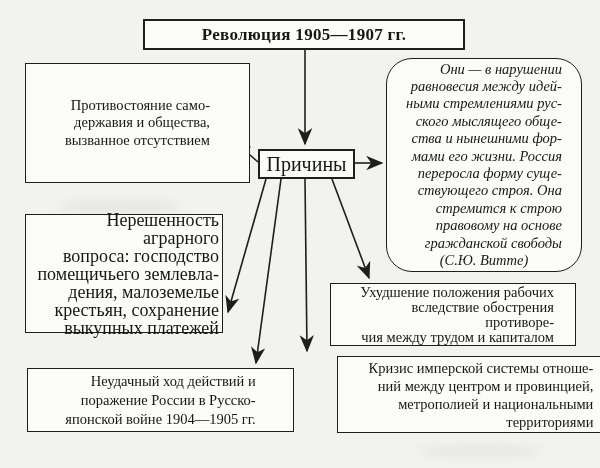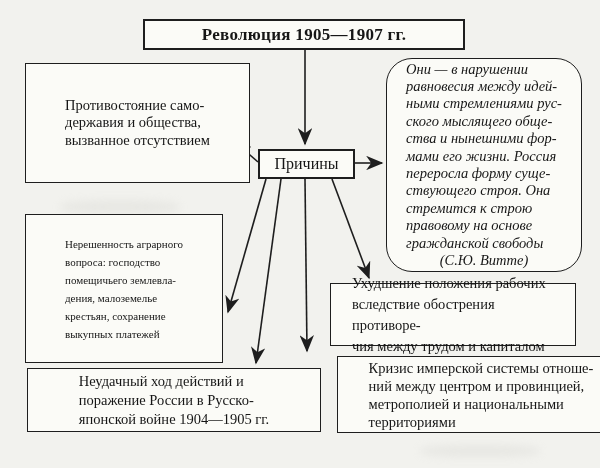--- a/index.html
+++ b/index.html
@@ -30,62 +30,62 @@
   }
   .box {
     position: absolute;
     box-sizing: border-box;
     background: #fbfbf7;
     border: 2px solid #1e1e1e;
     display: flex;
     flex-direction: column;
     justify-content: center;
     align-items: center;
-    text-align: left;
+    text-align: right;
     white-space: pre-line;
   }
   .title-box {
     left: 143px; top: 19px; width: 322px; height: 31px;
     font-weight: bold;
     font-size: 17px;
     letter-spacing: .3px;
   }
   .center-box {
     left: 258px; top: 149px; width: 97px; height: 30px;
-    font-size: 16px;
+    font-size: 20px;
   }
   .opposition-box {
     left: 25px; top: 63px; width: 225px; height: 120px;
     font-size: 14.5px; line-height: 17.5px;
     border-width: 1.5px;
     padding: 2px 4px;
   }
   .opposition-box .ital { font-style: italic; }
   .vitte-box {
     left: 386px; top: 58px; width: 196px; height: 214px;
     font-size: 14.5px; line-height: 17.4px;
     font-style: italic;
     border-radius: 26px;
     border-width: 1.5px;
     padding: 2px 5px;
   }
   .agrarian-box {
-    left: 25px; top: 214px; width: 198px; height: 149px;
-    font-size: 11px; line-height: 18px;
+    left: 25px; top: 214px; width: 198px; height: 119px;
+    font-size: 18px; line-height: 18px;
     border-width: 1.5px;
     padding: 2px 3px;
   }
   .workers-box {
     left: 330px; top: 283px; width: 246px; height: 63px;
-    font-size: 14.5px; line-height: 21px;
+    font-size: 14.5px; line-height: 15px;
     border-width: 1.5px;
     padding: 2px 21px;
   }
   .war-box {
-    left: 27px; top: 368px; width: 294px; height: 64px;
+    left: 27px; top: 368px; width: 267px; height: 64px;
     font-size: 14.5px; line-height: 19px;
     border-width: 1.5px;
     padding: 2px 3px;
   }
   .crisis-box {
     left: 298px; top: 356px; width: 288px; height: 77px;
     font-size: 14.5px; line-height: 18px;
     border-width: 1.5px;
     padding: 2px 3px;
     margin-left: 39px;

